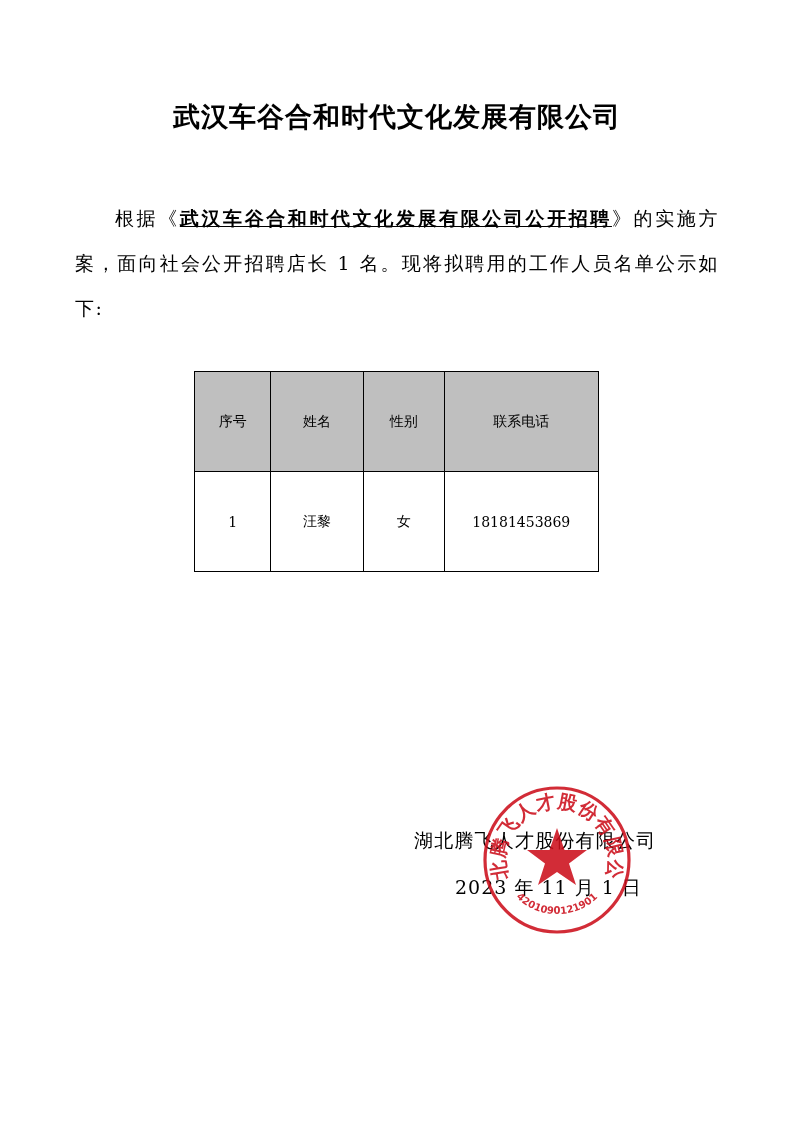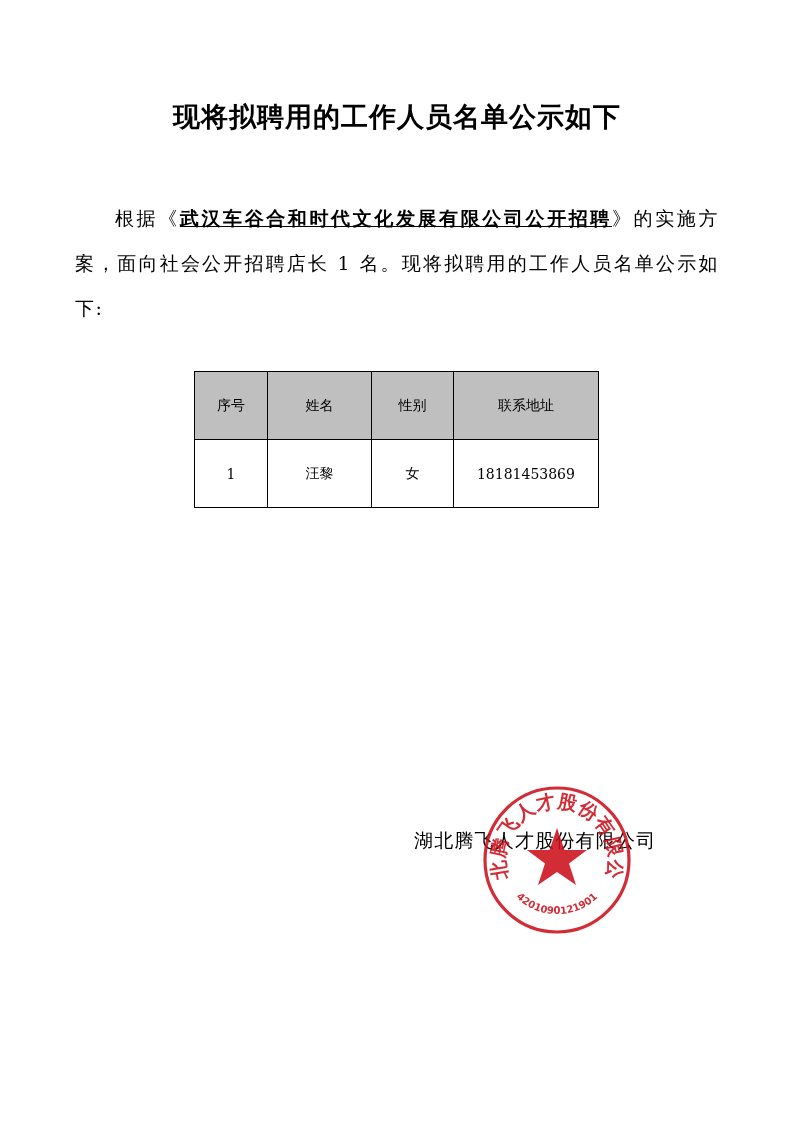--- a/index.html
+++ b/index.html
@@ -59,21 +59,21 @@
       width: 405px;
       border-collapse: collapse;
       font-size: 14px;
       font-family: "DejaVu Serif", "Liberation Serif", serif;
     }
     table.roster th, table.roster td {
       border: 1.3px solid #000000;
       text-align: center;
       vertical-align: middle;
       font-weight: normal;
-      padding: 0;
+      padding: 16px;
     }
     table.roster thead th {
       background: #bfbfbf;
       height: 67px;
     }
     table.roster tbody td {
       background: #ffffff;
       height: 67px;
     }
     .col-1 { width: 73px; }
@@ -107,45 +107,46 @@
       height: 152px;
       opacity: 0.88;
       pointer-events: none;
     }
   </style>
 </head>
 <body>
 
 <div class="page">
 
-  <div class="title title-1">现将拟聘用的工作人员名单公示如下</div>
+  <div class="title title-1">武汉车谷合和时代文化发展有限公司</div>
 
   <p class="para para-1"><span>根据《</span><b>武汉车谷合和时代文化发展有限公司公开招聘</b><span>》的实施方案，面向社会公开招聘店长 1 名。现将拟聘用的工作人员名单公示如下:</span></p>
 
   <table class="roster">
     <thead>
       <tr>
         <th class="col-1">序号</th>
         <th class="col-2">姓名</th>
         <th class="col-3">性别</th>
-        <th class="col-4">联系地址</th>
+        <th class="col-4">联系电话</th>
       </tr>
     </thead>
     <tbody>
       <tr>
         <td>1</td>
         <td>汪黎</td>
         <td>女</td>
         <td>18181453869</td>
       </tr>
     </tbody>
   </table>
 
 
   <div class="sign-company">湖北腾飞人才股份有限公司</div>
+  <div class="sign-date">2023 年 11 月 1 日</div>
 
   <svg class="stamp" viewBox="0 0 152 152" xmlns="http://www.w3.org/2000/svg">
     <defs>
       <path id="arcTop" d="M 28 96 A 52 52 0 1 1 124 96" fill="none"></path>
       <path id="arcBottom" d="M 32 110 A 58 58 0 0 0 120 110" fill="none"></path>
     </defs>
     <circle cx="76" cy="76" r="72" fill="none" stroke="#cc0f1c" stroke-width="3.2"></circle>
     <text font-family="DejaVu Sans, sans-serif" font-size="19" fill="#cc0f1c" font-weight="bold" letter-spacing="1">
       <textPath href="#arcTop" startOffset="50%" text-anchor="middle">湖北腾飞人才股份有限公司</textPath>
     </text>

